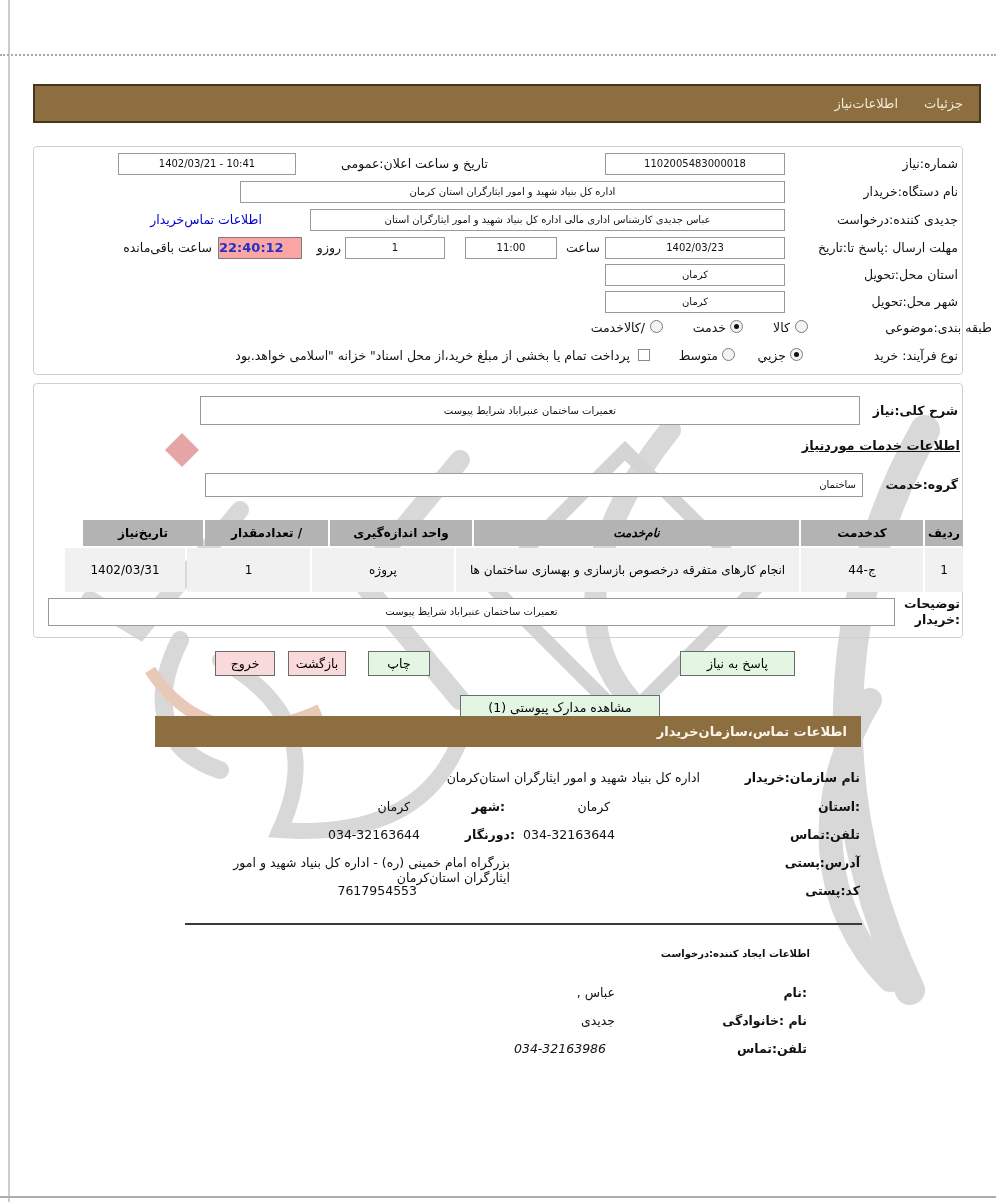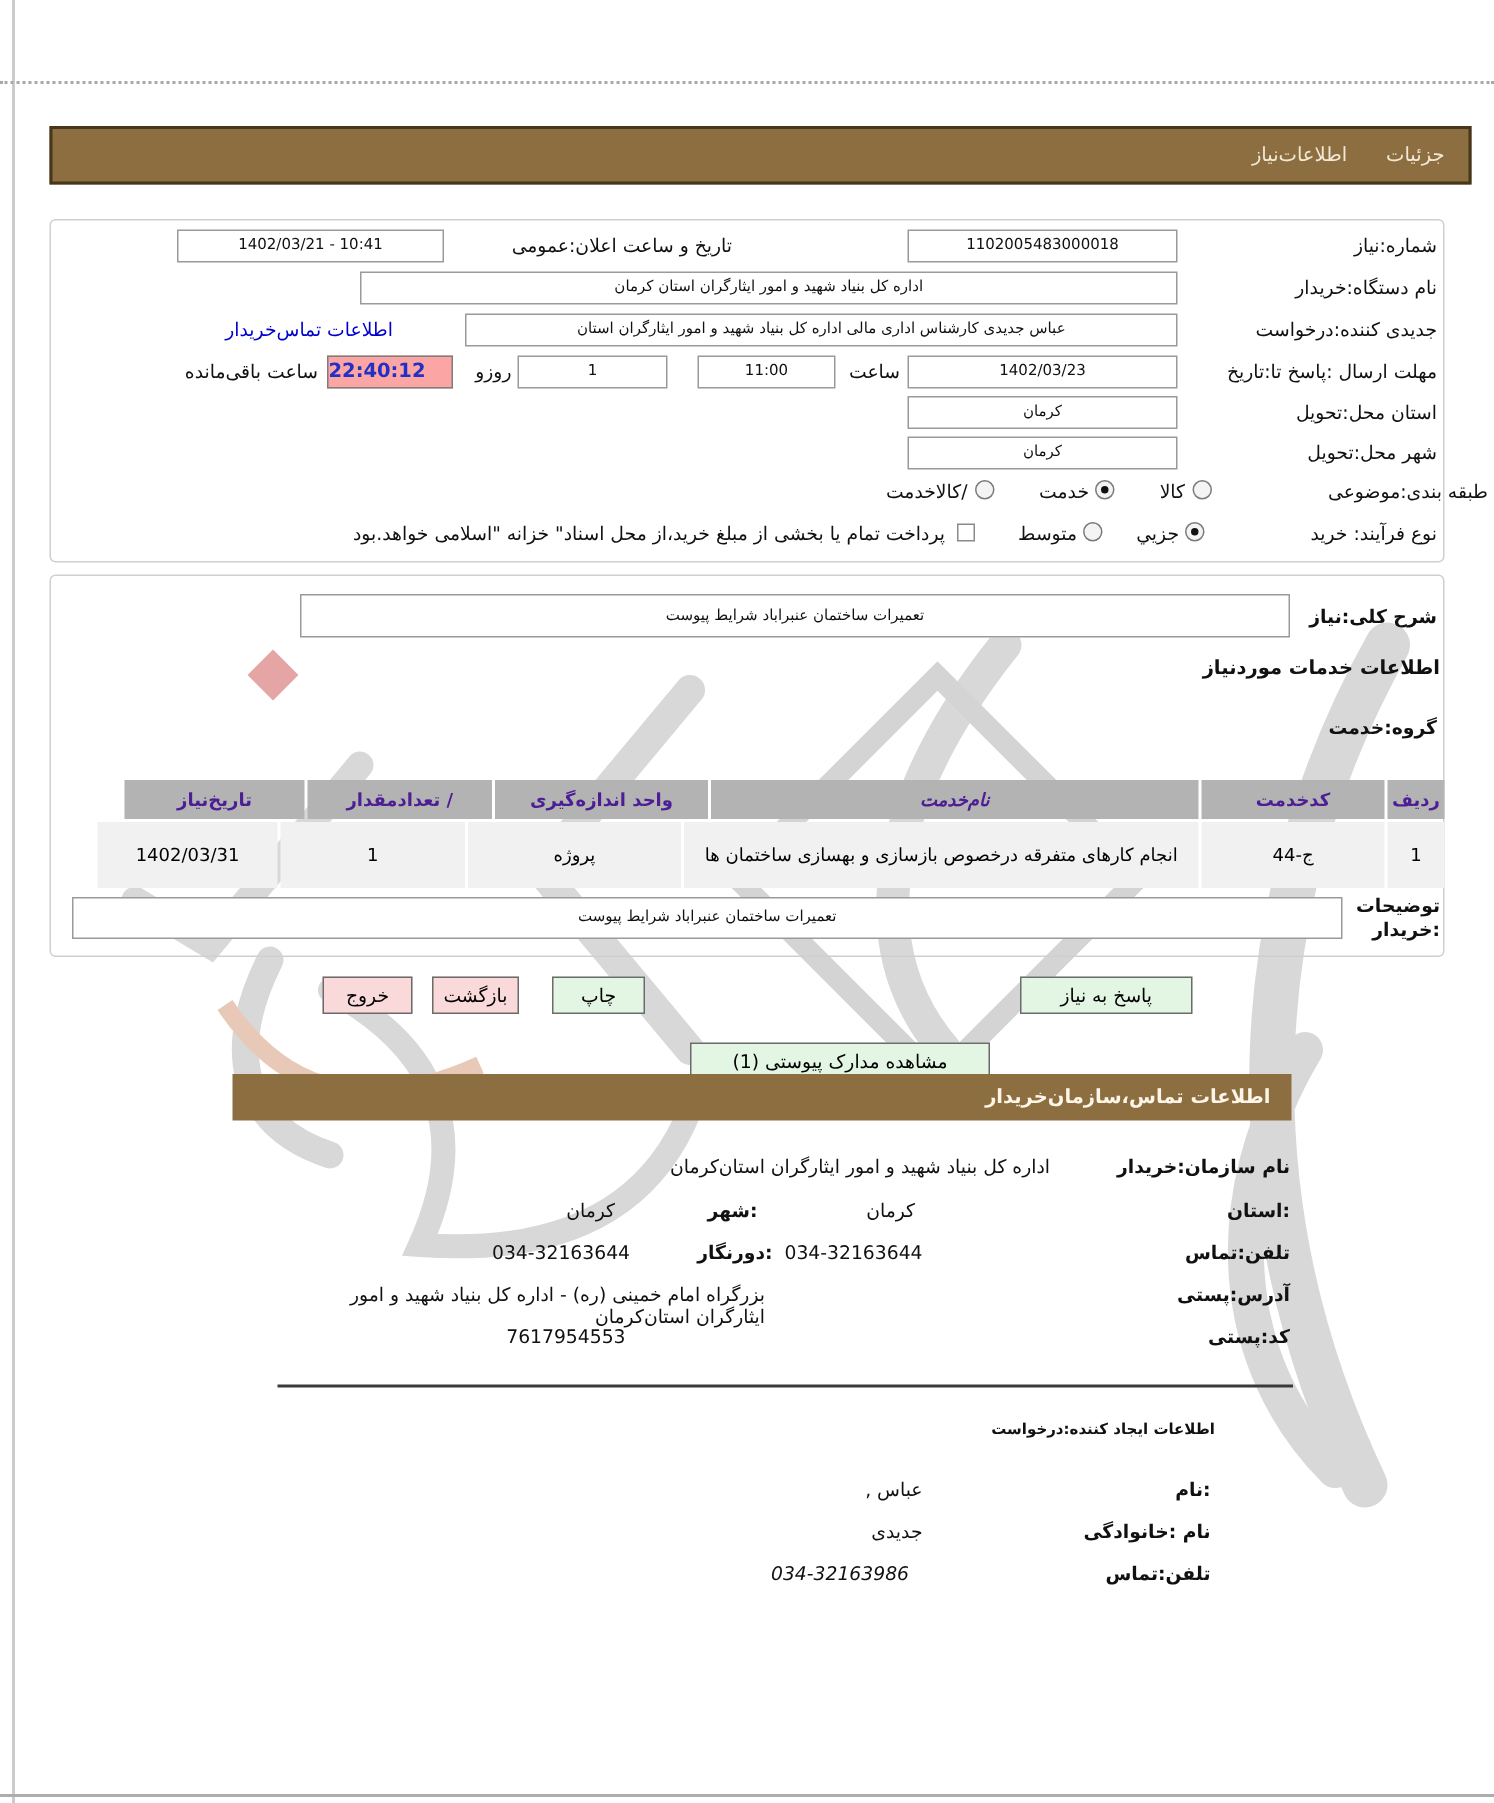--- a/index.html
+++ b/index.html
@@ -27,21 +27,21 @@
   .countdown { background:#fca5a5; border:1px solid #7d7d7d; color:#2230c4; font-weight:bold;
            font-size:13px; text-align:left; height:22px; line-height:20px; }
   .btn { position:absolute; z-index:2; height:25px; line-height:23px; text-align:center;
          font-size:12.5px; direction:rtl; border:1px solid #6b6b6b; cursor:pointer; }
   .btn.green { background:#e3f6e3; }
   .btn.pink  { background:#f9d9d9; }
   .hdrbar { position:absolute; z-index:2; background:#8d6e41; color:#fdf6e8; font-weight:bold;
          font-size:13px; direction:rtl; text-align:right; padding:0 14px; height:31px; line-height:31px; }
   .tbl { position:absolute; z-index:2; display:flex; direction:rtl; gap:2px; }
   .tbl .cell { font-size:12px; direction:rtl; text-align:center; overflow:hidden; }
-  .tbl.head .cell { background:#b3b3b3; font-weight:bold; color:#4c1d95; height:26px; line-height:26px; }
+  .tbl.head .cell { background:#b3b3b3; font-weight:bold; color:#000000; height:26px; line-height:26px; }
   .tbl.bodyrow .cell { background:#f1f1f1; height:44px; display:flex; align-items:center;
          justify-content:center; line-height:15px; padding:2px; }
   .divline { position:absolute; z-index:2; border-top:2px solid #3a3a3a; }
   .smalltxt { font-size:12.5px; direction:rtl; text-align:right; white-space:nowrap; color:#111; }
 </style>
 </head>
 <body>
 
 <div id="page">
 
@@ -114,23 +114,24 @@
   <span class="abs radio" style="left:722px; top:348px;"></span>
   <div class="abs lbl" style="left:668px; top:348px; width:50px;">متوسط</div>
   <span class="abs checkbox" style="left:638px; top:349px;"></span>
   <div class="abs lbl" style="left:172px; top:348px; width:458px;">پرداخت تمام یا بخشی از مبلغ خرید،از محل اسناد" خزانه "اسلامی خواهد.بود</div>
 
   <div class="panel" style="left:33px; top:383px; width:930px; height:255px;"></div>
 
   <div class="abs lbl blbl" style="left:864px; top:403px; width:94px;">شرح کلی:نیاز</div>
   <div class="abs inp" style="left:200px; top:396px; width:660px; height:29px; line-height:27px;">تعمیرات ساختمان عنبراباد شرایط پیوست</div>
 
-  <div class="abs lbl blbl" style="left:792px; top:438px; width:168px; font-size:13px;">اطلاعات خدمات موردنیاز</div>
+  <div class="abs lbl blbl" style="left:792px; top:438px; width:168px; font-size:13px;text-decoration:underline;">اطلاعات خدمات موردنیاز</div>
 
   <div class="abs lbl blbl" style="left:880px; top:477px; width:78px;">گروه:خدمت</div>
+  <div class="abs inp alignright" style="left:205px; top:473px; width:658px; height:24px; line-height:22px;">ساختمان</div>
 
   <div class="tbl head" style="left:63px; top:520px; width:900px;">
     <div class="cell" style="width:38px;">ردیف</div>
     <div class="cell" style="width:122px;">کدخدمت</div>
     <div class="cell" style="width:325px;font-style:italic;">نام‌خدمت</div>
     <div class="cell" style="width:142px;">واحد اندازه‌گیری</div>
     <div class="cell" style="width:123px;">/ تعدادمقدار</div>
     <div class="cell" style="width:120px;">تاریخ‌نیاز</div>
   </div>
   <div class="tbl bodyrow" style="left:63px; top:548px; width:900px;">

